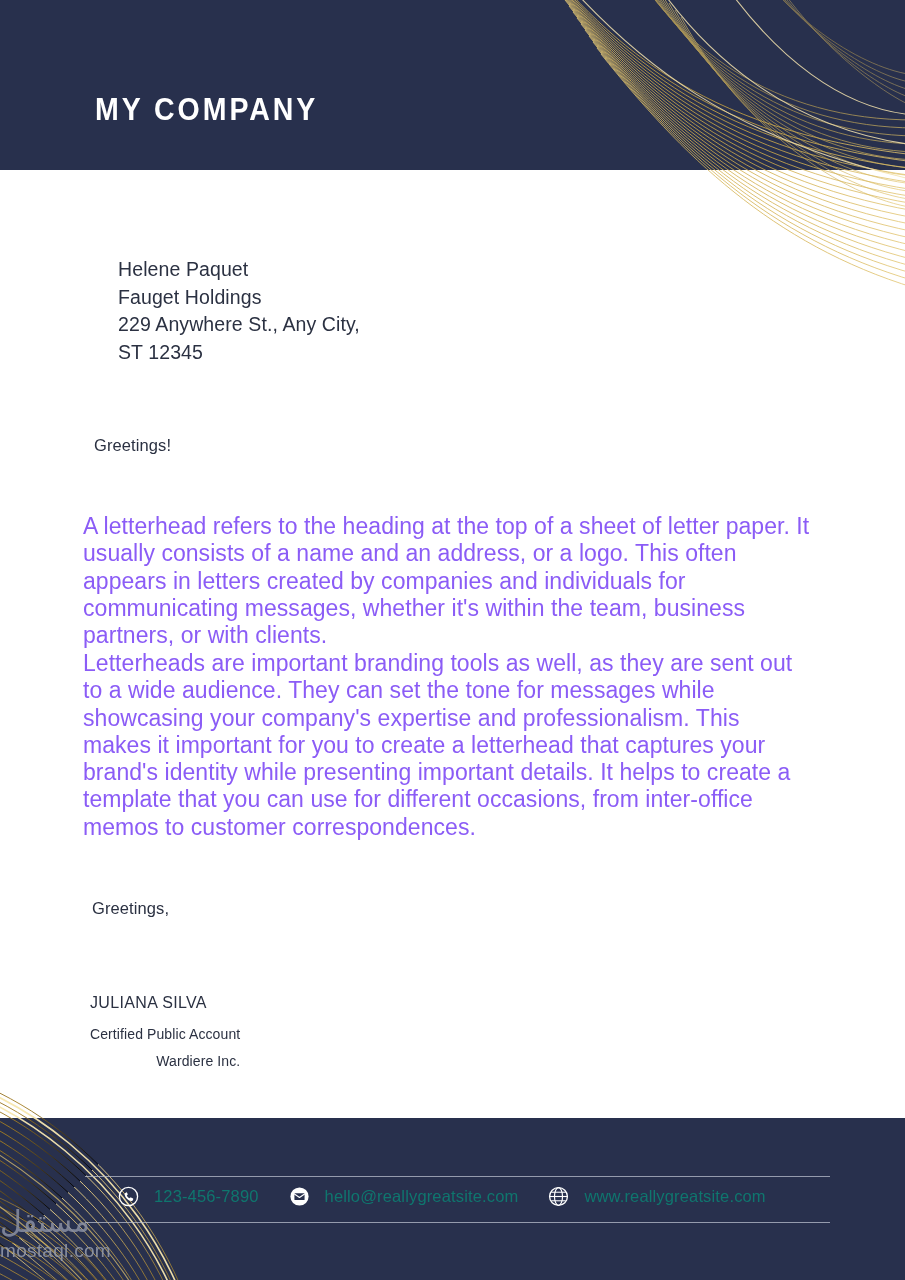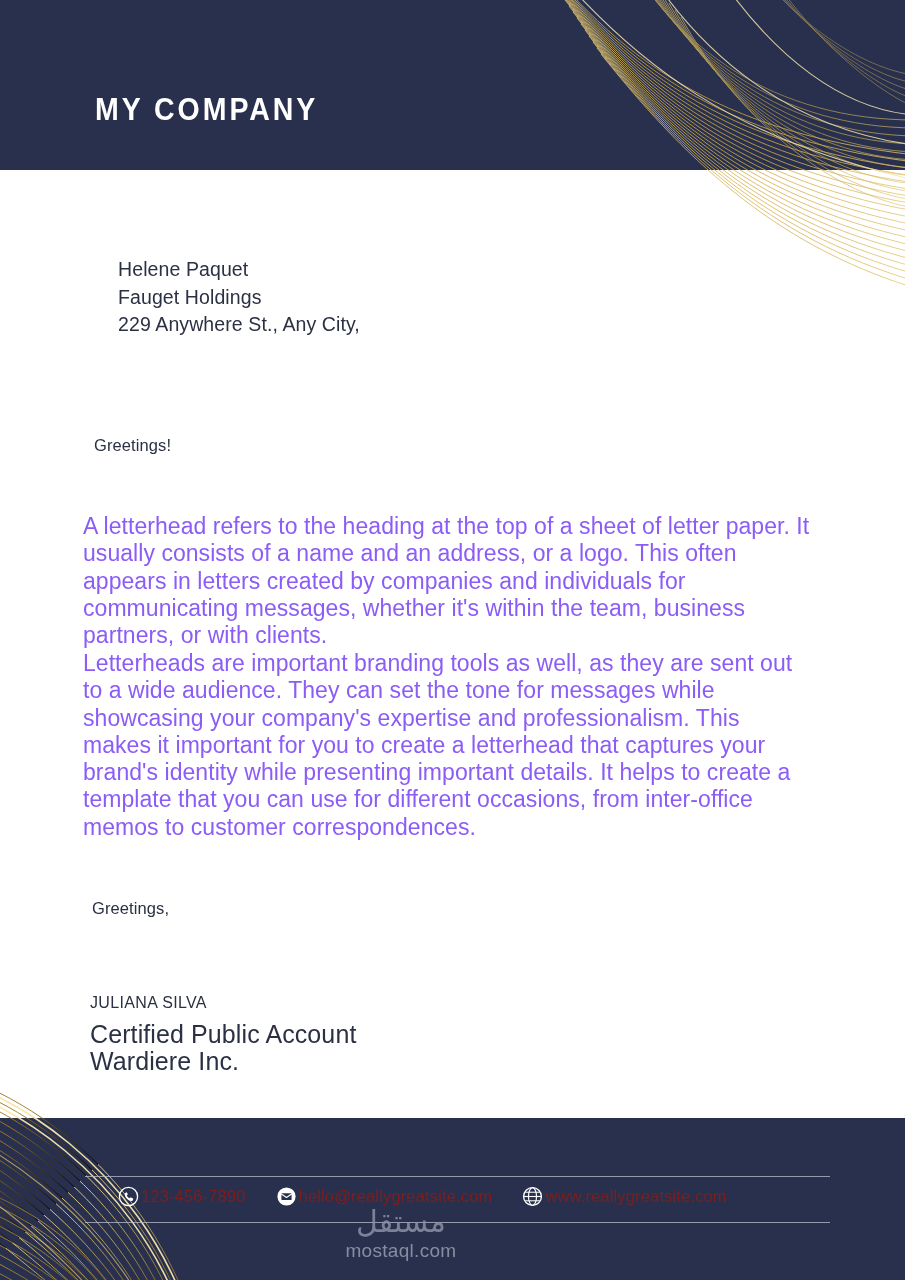--- a/index.html
+++ b/index.html
@@ -121,23 +121,24 @@
     top: 824px;
     color: #2b3142;
   }
   .sig-name {
     font-size: 16px;
     font-weight: normal;
     letter-spacing: 0.35px;
     margin-bottom: 9px;
   }
   .sig-role, .sig-company {
-    font-size: 25px;
+    font-size: 14px;
     line-height: 27px;
     letter-spacing: 0.1px;
+    text-align: right;
   }
 
   
   .footer-band {
     position: absolute;
     left: 0;
     top: 1118px;
     width: 905px;
     height: 162px;
     background: #28304d;
@@ -162,39 +163,39 @@
     left: 118px;
     top: 1186px;
     display: flex;
     align-items: center;
     gap: 30px;
     z-index: 7;
   }
   .contact-item {
     display: flex;
     align-items: center;
-    gap: 2px;
-    color: #7f1d1d;
+    gap: 15px;
+    color: #0f766e;
     font-size: 16.5px;
     letter-spacing: 0.15px;
     white-space: nowrap;
   }
   .contact-icon {
     display: block;
     width: 21px;
     height: 21px;
     flex: 0 0 21px;
   }
 
   .watermark {
     position: absolute;
     left: 0;
     top: 1205px;
     width: 802px;
-    text-align: center;
+    text-align: left;
     z-index: 8;
     pointer-events: none;
   }
   .watermark-ar {
     font-size: 30px;
     color: #8a90a3;
     opacity: 0.85;
     line-height: 34px;
     font-family: "DejaVu Sans", sans-serif;
     direction: rtl;
@@ -284,20 +285,21 @@
   </svg>
 
   <h1 class="company-title">MY COMPANY</h1>
 
   <div class="content">
 
     <div class="address-block">
       <div>Helene Paquet</div>
       <div>Fauget Holdings</div>
       <div>229 Anywhere St., Any City,</div>
+      <div>ST 12345</div>
     </div>
 
     <div class="greeting">Greetings!</div>
 
     <p class="para para-1">A letterhead refers to the heading at the top of a sheet of letter paper. It usually consists of a name and an address, or a logo. This often appears in letters created by companies and individuals for communicating messages, whether it's within the team, business partners, or with clients.</p>
 
     <p class="para para-2">Letterheads are important branding tools as well, as they are sent out to a wide audience. They can set the tone for messages while showcasing your company's expertise and professionalism. This makes it important for you to create a letterhead that captures your brand's identity while presenting important details. It helps to create a template that you can use for different occasions, from inter-office memos to customer correspondences.</p>
 
     <div class="sincerely">Greetings,</div>
 

